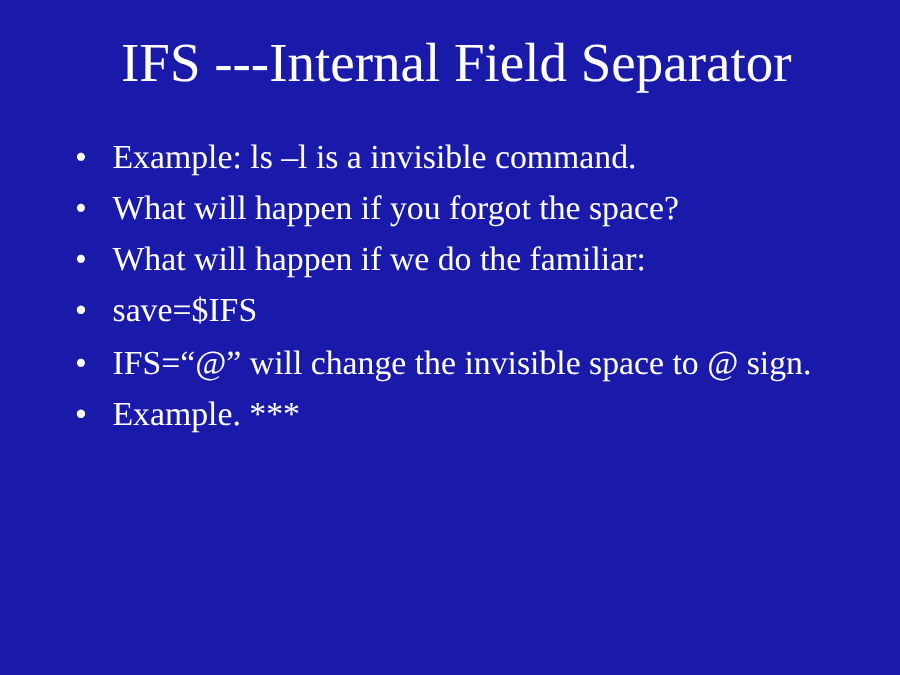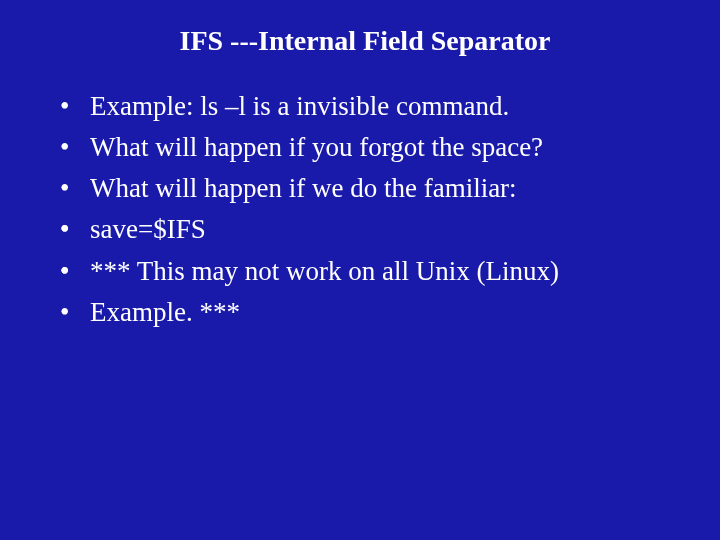--- a/index.html
+++ b/index.html
@@ -10,22 +10,22 @@
     body {
       width: 720px;
       height: 540px;
       background: #1a1aaa;
       color: #ffffff;
       font-family: "Times New Roman", Times, serif;
       padding: 20px 40px 20px 50px;
       overflow: hidden;
     }
     .title {
-      font-size: 28px;
-      font-weight: bold;
+      font-size: 44px;
+      font-weight: normal;
       text-align: center;
       margin-bottom: 30px;
       margin-top: 5px;
     }
     .bullets {
       list-style: none;
       font-size: 27px;
       line-height: 1.45;
     }
     .bullets li {
@@ -58,22 +58,22 @@
   </li>
   <li>
     <span class="bullet-mark">•</span>
   </li>
   <li>
     <span class="bullet-mark">•</span>
     <span>save=$IFS</span>
   </li>
   <li>
     <span class="bullet-mark">•</span>
+    <span>IFS=“@” will change the invisible space to @ sign.</span>
   </li>
   <li>
     <span class="bullet-mark">•</span>
-    <span>*** This may not work on all Unix (Linux)</span>
   </li>
   <li>
     <span class="bullet-mark">•</span>
     <span>Example. ***</span>
   </li>
 </ul>
 
 </body></html>

